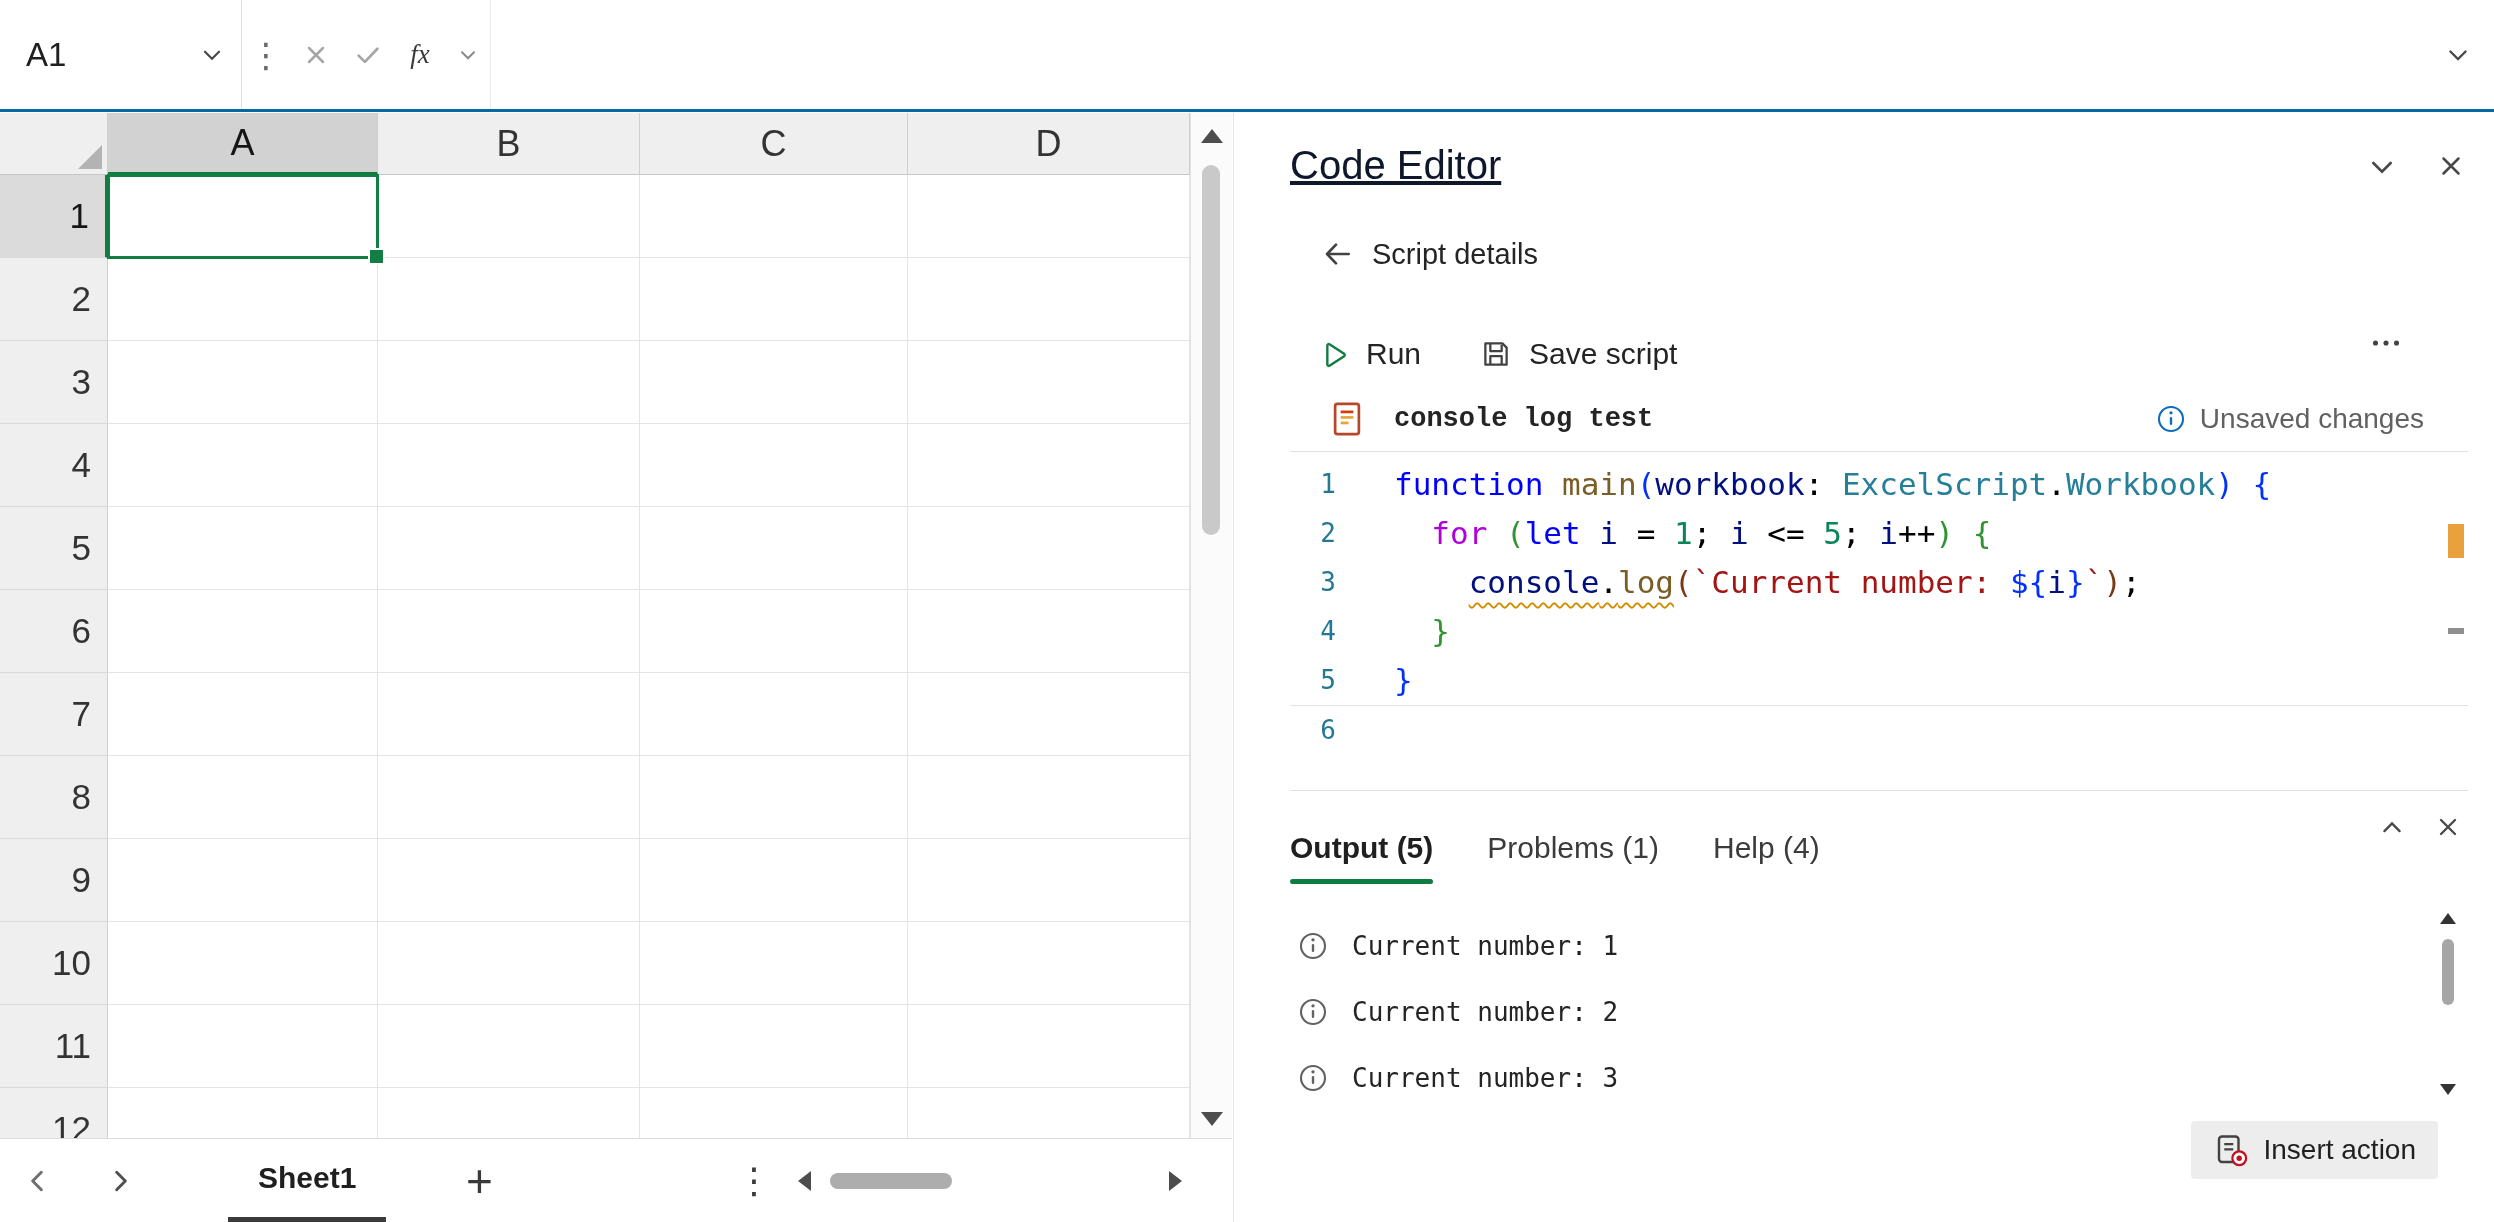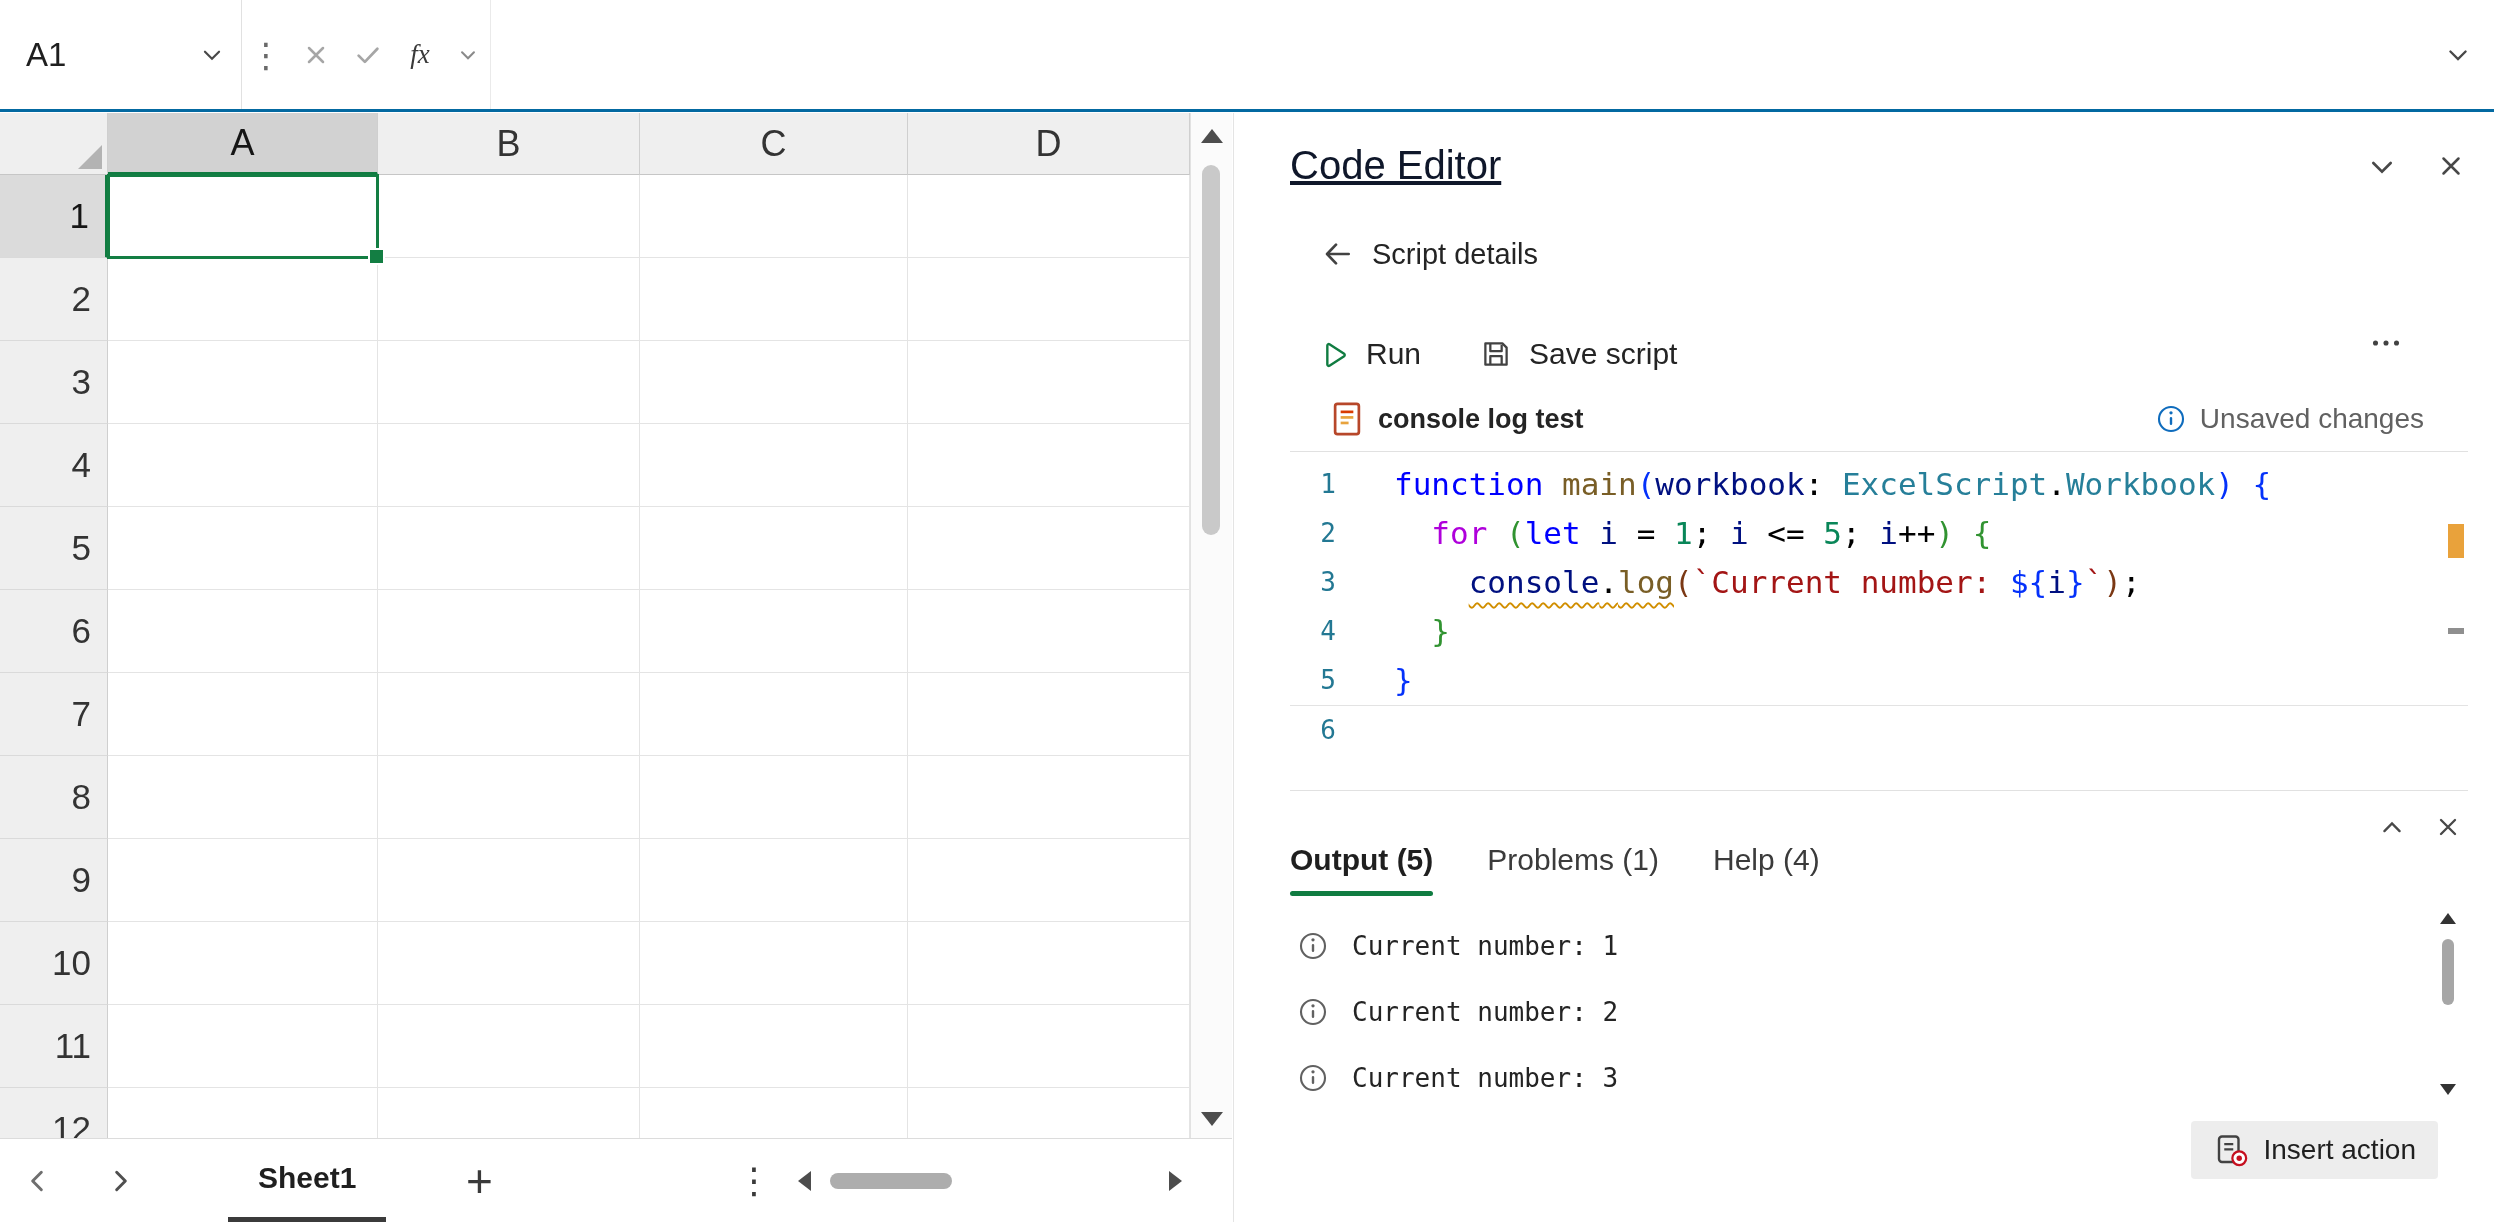--- a/index.html
+++ b/index.html
@@ -83,21 +83,21 @@
          border-left:1px solid #E4E4E4;box-sizing:border-box;}
   .p-title{position:absolute;left:56px;top:24px;font-size:40px;color:#0f172a;line-height:56px;text-decoration:underline;}
   .p-collapse{position:absolute;right:96px;top:38px;}
   .p-close{position:absolute;right:28px;top:38px;}
   .p-back{position:absolute;left:88px;top:114px;height:54px;display:flex;align-items:center;gap:18px;
           font-size:29px;color:#242424;}
   .p-toolbar{position:absolute;left:84px;top:200px;height:58px;display:flex;align-items:flex-end;gap:16px;
              font-size:30px;color:#242424;}
   .save-icon{margin-left:42px;}
   .p-more{position:absolute;right:90px;top:212px;}
-  .p-script{position:absolute;left:94px;top:278px;height:56px;display:flex;align-items:center;gap:12px;}
+  .p-script{position:absolute;left:94px;top:278px;height:56px;display:flex;align-items:center;gap:28px;font-family:Liberation Mono, monospace;}
   .script-name{font-size:27px;font-weight:700;color:#242424;}
   .p-status{position:absolute;right:70px;top:278px;height:56px;display:flex;align-items:center;gap:14px;
             font-size:28px;color:#616161;}
 
   .code-area{position:absolute;left:56px;right:26px;top:338px;height:340px;border-top:1px solid #E1E1E1;
              border-bottom:1px solid #E1E1E1;padding-top:8px;box-sizing:border-box;
              font-family:"DejaVu Sans Mono","Liberation Mono",monospace;background:#fff;}
   .code-line{display:flex;height:49px;line-height:49px;box-sizing:border-box;}
   .code-line.current{border-top:1px solid #E3E3E3;}
   .ln{width:46px;text-align:right;color:#237893;font-size:26px;flex:none;}
@@ -109,21 +109,21 @@
   .wavy{text-decoration:underline;text-decoration-style:wavy;text-decoration-color:#D18E00;
         text-decoration-thickness:2px;text-underline-offset:9px;text-decoration-skip-ink:none;}
   .ruler{position:absolute;right:4px;top:0;bottom:0;width:16px;}
   .ruler-warn{position:absolute;left:0;top:72px;width:16px;height:34px;background:#E9A23B;}
   .ruler-dash{position:absolute;left:0;top:176px;width:16px;height:6px;background:#8F8F8F;}
 
   .sec-collapse{position:absolute;right:88px;top:700px;}
   .sec-close{position:absolute;right:32px;top:700px;}
   .p-tabs{position:absolute;left:56px;top:718px;display:flex;gap:54px;}
   .ptab{display:flex;flex-direction:column;align-items:stretch;}
-  .ptab-label{font-size:30px;color:#3b3b3b;margin-top:12px;}
+  .ptab-label{font-size:30px;color:#3b3b3b;}
   .ptab.active .ptab-label{color:#1f1f1f;font-weight:700;}
   .ptab-underline{height:5px;margin-top:14px;border-radius:3px;background:transparent;}
   .ptab.active .ptab-underline{background:#107C41;}
 
   .p-output{position:absolute;left:64px;top:800px;right:90px;}
   .out-row{display:flex;align-items:center;gap:24px;height:66px;}
   .out-text{font-family:"DejaVu Sans Mono","Liberation Mono",monospace;font-size:26px;color:#242424;}
   .out-scroll{position:absolute;right:36px;top:800px;width:20px;height:182px;}
   .out-scroll .t-up{position:absolute;top:0;left:50%;transform:translateX(-50%);}
   .out-scroll .thumb{position:absolute;left:4px;top:26px;width:12px;height:66px;background:#A6A6A6;border-radius:6px;}

